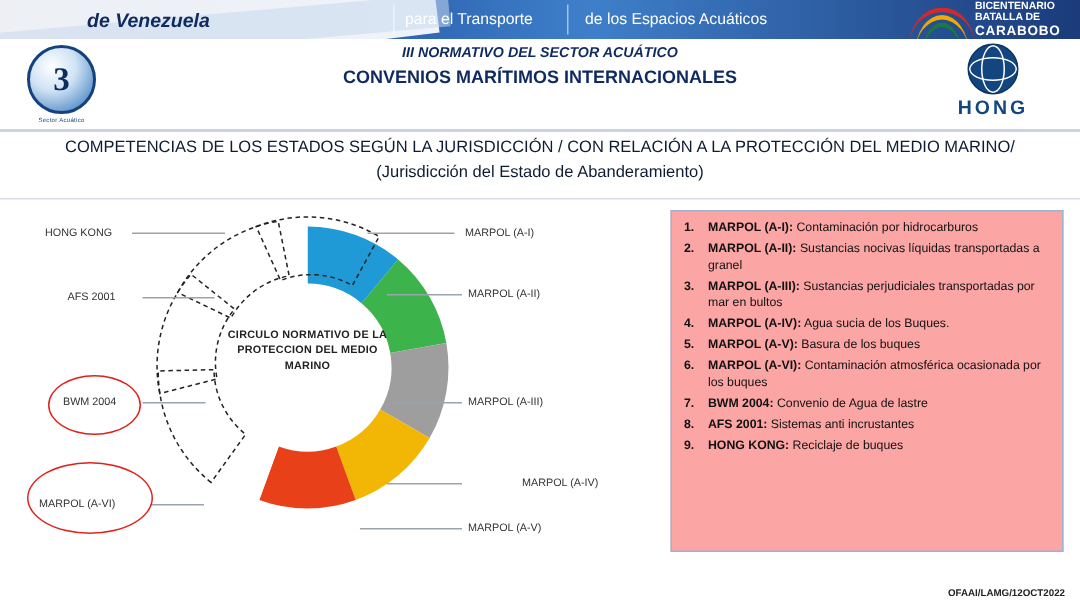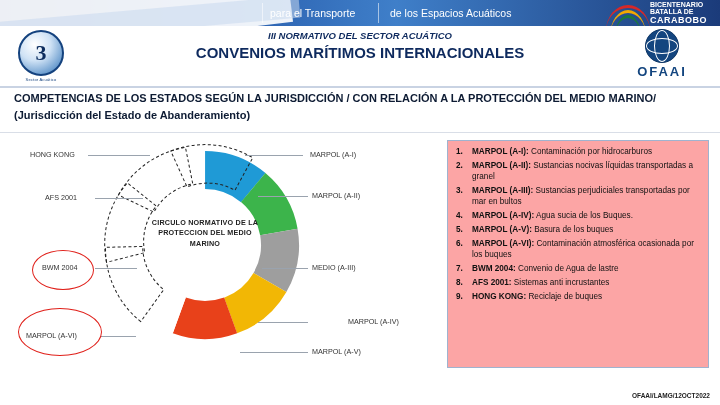--- a/index.html
+++ b/index.html
@@ -62,21 +62,21 @@
     color: #0d2d5e; font-weight: bold; font-size: 22px; font-family: "Liberation Serif", serif;
   }
   .logo-cap { font-size: 4px; color: #14427e; margin-top: 1px; letter-spacing: .2px; }
 
   .title-head {
     position: absolute; left: 150px; top: 30px; width: 420px; text-align: center;
     color: #0e2a5e; line-height: 1.35;
   }
   .title-head .l1 { font-size: 9.5px; font-weight: bold; font-style: italic; }
   .title-head .l2 { font-size: 9.5px; font-weight: bold; font-style: italic; text-decoration: underline; }
-  .title-head .l3 { font-size: 15px; font-weight: bold; }
+  .title-head .l3 { font-size: 12px; font-weight: bold; }
 
   .cnea {
     position: absolute; right: 10px; top: 28px; width: 96px; height: 52px;
     display: flex; flex-direction: column; align-items: center; justify-content: center;
   }
   .cnea-globe {
     width: 34px; height: 34px; border-radius: 50%;
     background: #13457f; position: relative; overflow: hidden;
     border: 1px solid #0d3463;
   }
@@ -84,22 +84,22 @@
     content: ""; position: absolute; left: 50%; top: 50%;
     transform: translate(-50%,-50%); border: 1px solid #ffffff; border-radius: 50%;
   }
   .cnea-globe::before { width: 30px; height: 14px; }
   .cnea-globe::after  { width: 14px; height: 30px; }
   .cnea-word { font-size: 13px; font-weight: bold; color: #13457f; letter-spacing: 2px; margin-top: 1px; }
 
   .sep { position: absolute; left: 0; top: 86px; width: 720px; height: 2px; background: #c9d3e3; }
 
   .subtitle {
-    position: absolute; left: 14px; top: 90px; width: 692px; 
-    font-size: 11px; font-weight: bold; color: #0d1b33; line-height: 1.5;
+    position: absolute; left: 14px; top: 90px; width: 692px; text-align: center;
+    font-size: 11px; font-weight: normal; color: #0d1b33; line-height: 1.5;
   }
 
   .band { position: absolute; left: 0; top: 132px; width: 720px; height: 1px; background: #d9dee7; }
 
   
   .chart-wrap { position: absolute; left: 100px; top: 140px; width: 230px; height: 230px; }
   .donut { position: absolute; left: 0; top: 0; width: 210px; height: 210px; }
   .donut-hole-txt {
     position: absolute; left: 46px; top: 78px; width: 118px; text-align: center;
     font-size: 7.2px; font-weight: bold; color: #222; line-height: 1.45; letter-spacing: .2px;
@@ -135,20 +135,21 @@
 </head>
 <body>
 
 <div class="slide">
 
   <div class="banner">
     <div class="swoosh"></div>
     <div class="swoosh2"></div>
     <div class="vline" style="left:262px;"></div>
     <div class="vline" style="left:378px;"></div>
+    <div class="banner-txt bt1">de Venezuela</div>
     <div class="banner-txt bt2">para el Transporte</div>
     <div class="banner-txt bt3">de los Espacios Acuáticos</div>
     <div class="carabobo">
       <div class="car-arc">
         <div class="a1"></div>
           <div class="a2"></div>
           <div class="a3"></div>
       </div>
       <div class="car-txt">
         <div>BICENTENARIO</div>
@@ -163,21 +164,21 @@
     <div class="logo-cap">Sector Acuático</div>
   </div>
 
   <div class="title-head">
     <div class="l1">III NORMATIVO DEL SECTOR ACUÁTICO</div>
     <div class="l3">CONVENIOS MARÍTIMOS INTERNACIONALES</div>
   </div>
 
   <div class="cnea">
     <div class="cnea-globe"></div>
-    <div class="cnea-word">OFAAI</div>
+    <div class="cnea-word">HONG</div>
   </div>
 
   <div class="sep"></div>
 
   <div class="subtitle">
     <div>COMPETENCIAS DE LOS ESTADOS SEGÚN LA JURISDICCIÓN / CON RELACIÓN A LA PROTECCIÓN DEL MEDIO MARINO/</div>
     <div>(Jurisdicción del Estado de Abanderamiento)</div>
   </div>
 
   <div class="band"></div>
@@ -215,21 +216,21 @@
   <div class="lead" style="left:262px; top:268px; width:46px;"></div>
   <div class="lead" style="left:258px; top:322px; width:50px;"></div>
   <div class="lead" style="left:240px; top:352px; width:68px;"></div>
   <div class="lead" style="left:100px; top:336px; width:36px;"></div>
   <div class="lead" style="left:95px;  top:268px; width:42px;"></div>
   <div class="lead" style="left:95px;  top:198px; width:48px;"></div>
   <div class="lead" style="left:88px;  top:155px; width:62px;"></div>
 
   <div class="lbl" style="left:310px; top:150px;">MARPOL (A-I)</div>
   <div class="lbl" style="left:312px; top:191px;">MARPOL (A-II)</div>
-  <div class="lbl" style="left:312px; top:263px;">MEDIO (A-III)</div>
+  <div class="lbl" style="left:312px; top:263px;">MARPOL (A-III)</div>
   <div class="lbl" style="left:312px; top:317px;padding-left:36px;">MARPOL (A-IV)</div>
   <div class="lbl" style="left:312px; top:347px;">MARPOL (A-V)</div>
   <div class="lbl" style="left:26px;  top:331px;">MARPOL (A-VI)</div>
   <div class="lbl" style="left:42px;  top:263px;">BWM 2004</div>
   <div class="lbl" style="left:45px;  top:193px;">AFS 2001</div>
   <div class="lbl" style="left:30px;  top:150px;">HONG KONG</div>
 
   <div class="ellipse-hl" style="left:32px; top:250px; width:62px; height:40px;"></div>
   <div class="ellipse-hl" style="left:18px; top:308px; width:84px; height:48px;"></div>
 

